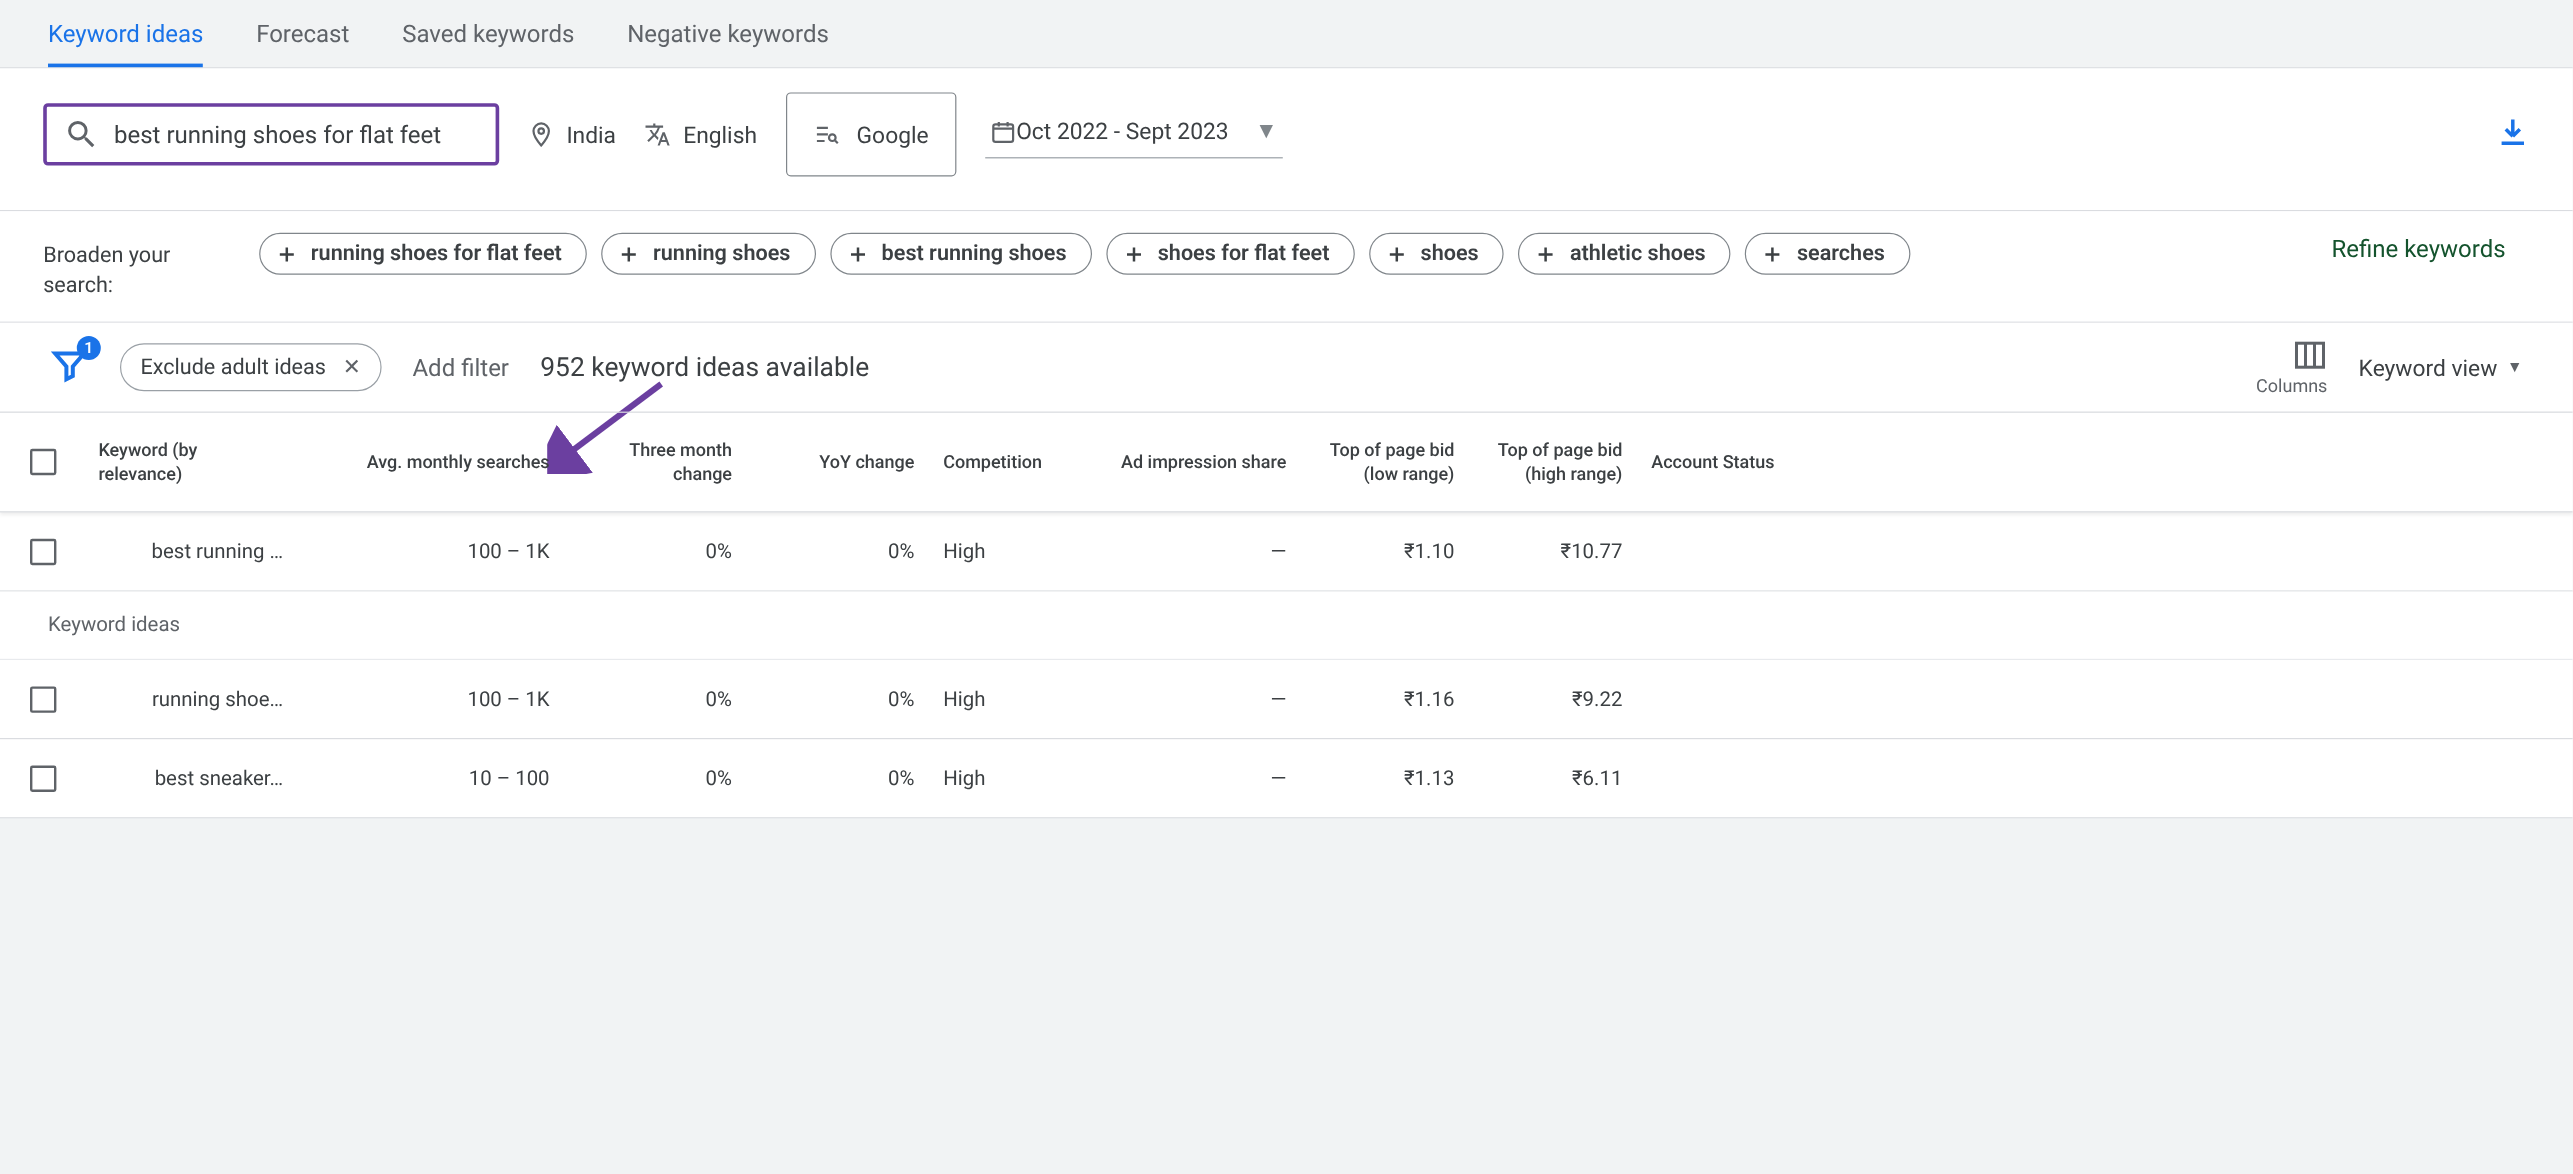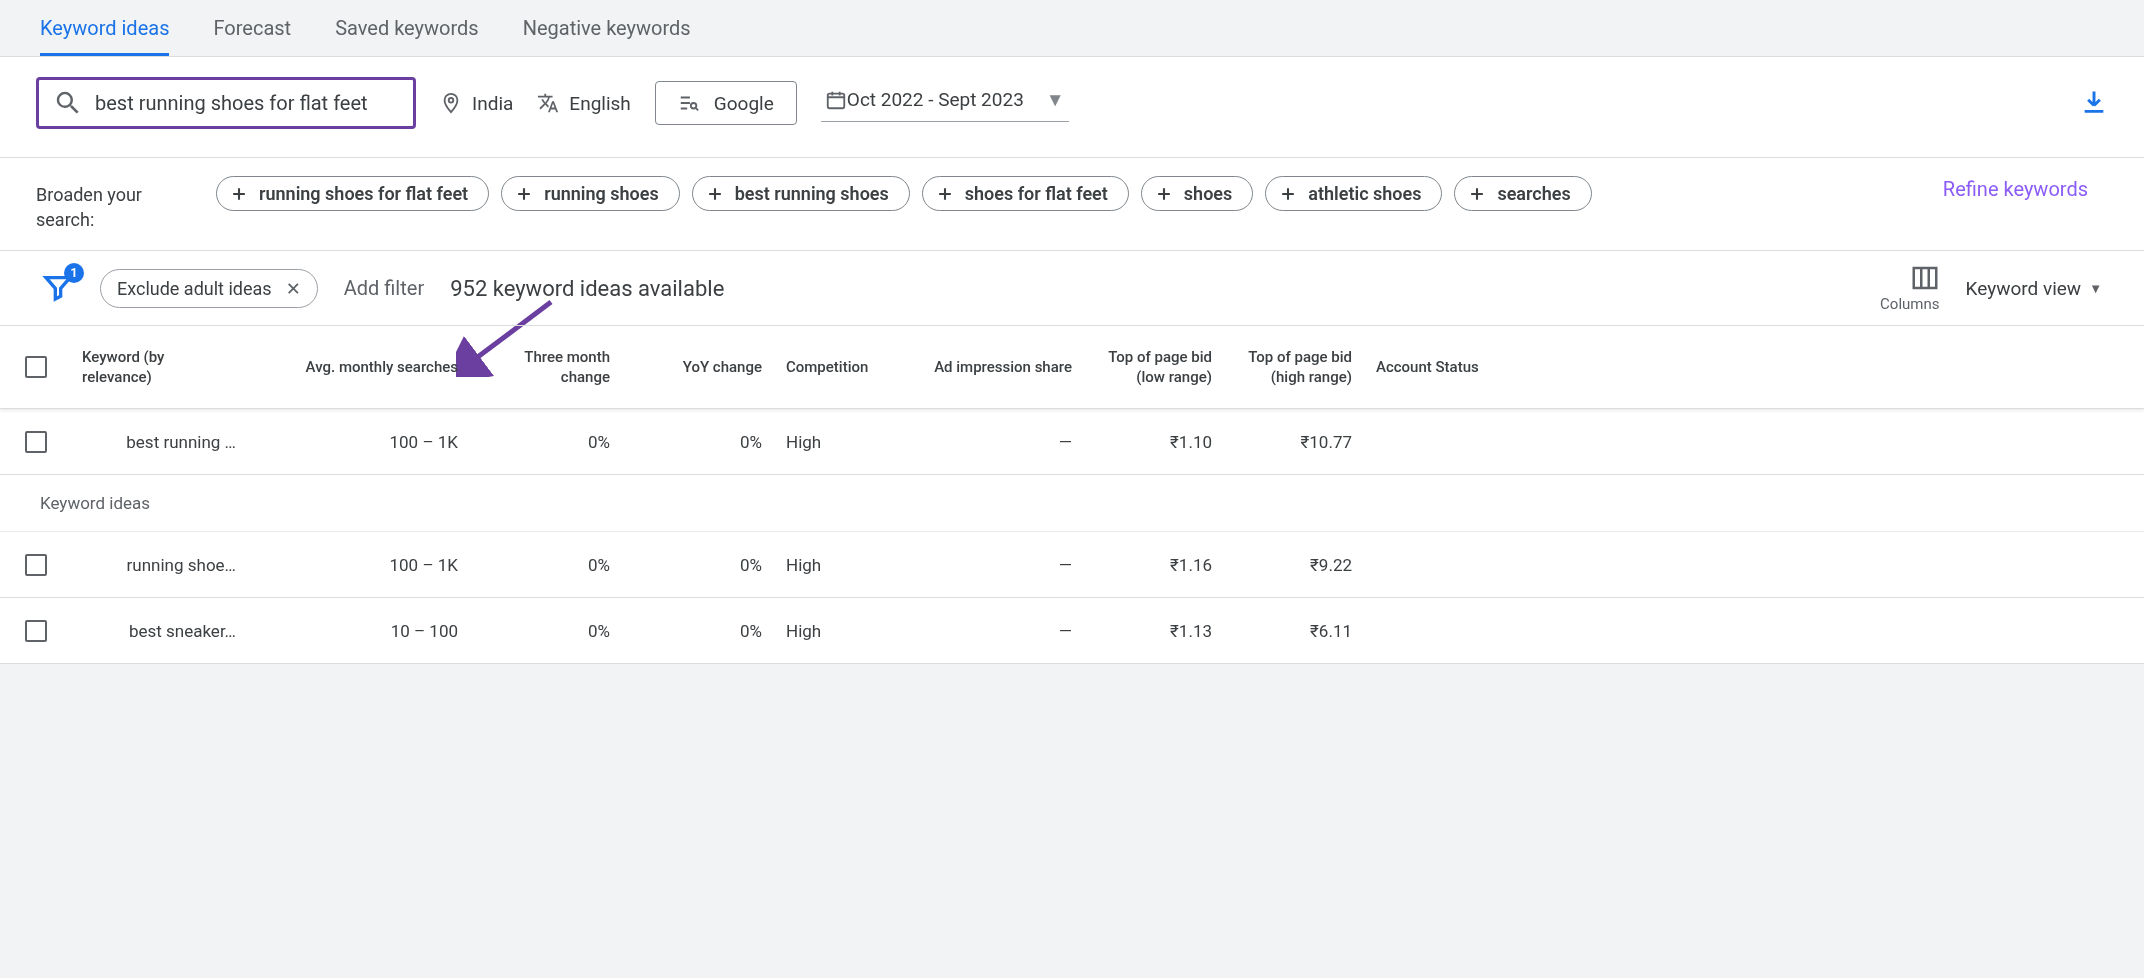--- a/index.html
+++ b/index.html
@@ -11,33 +11,33 @@
   .tab { padding: 16px 0 13px; font-size: 20px; color: #5f6368; cursor: pointer; border-bottom: 3px solid transparent; }
   .tab.active { color: #1a73e8; border-bottom-color: #1a73e8; }
 
   
   .controls { background: #fff; display: flex; align-items: center; gap: 24px; padding: 20px 36px 28px; border-bottom: 1px solid #dadce0; }
   .search-box { display: flex; align-items: center; border: 3px solid #6b3fa0; border-radius: 4px; padding: 8px 14px; width: 380px; height: 52px; }
   .search-box svg { width: 30px; height: 30px; color: #5f6368; margin-right: 12px; }
   .search-box span { font-size: 20px; color: #3c4043; }
   .pill-control { display: flex; align-items: center; gap: 10px; font-size: 19px; color: #3c4043; cursor: pointer; }
   .pill-control svg { width: 22px; height: 22px; color: #5f6368; }
-  .bordered-pill { border: 1px solid #80868b; border-radius: 4px; padding: 12px 22px; height: 44px; display: flex; align-items: center; gap: 14px; }
+  .bordered-pill { border: 1px solid #80868b; border-radius: 4px; padding: 12px 22px; height: 70px; display: flex; align-items: center; gap: 14px; }
   .date-control { display: flex; align-items: flex-end; border-bottom: 1px solid #9aa0a6; padding: 4px 4px 10px; font-size: 19px; }
   .date-control .chev { color: #80868b; margin-left: 22px; }
   .download { margin-left: auto; color: #1a73e8; cursor: pointer; }
   .download svg { width: 28px; height: 28px; }
 
   
   .broaden { background: #fff; display: flex; align-items: flex-start; gap: 40px; padding: 18px 36px; border-bottom: 1px solid #dadce0; }
   .broaden-label { width: 140px; font-size: 18px; color: #3c4043; line-height: 1.4; padding-top: 6px;}
   .chips { display: flex; flex-wrap: wrap; gap: 12px; flex: 1; }
   .chip { display: flex; align-items: center; gap: 10px; border: 1px solid #80868b; border-radius: 22px; padding: 6px 20px 6px 12px; font-size: 18px; font-weight: 600; cursor: pointer; }
   .chip svg { width: 20px; height: 20px; }
-  .refine { color: #8b5cf6; font-size: 20px; text-align: left; cursor: pointer; padding-right: 20px; line-height: 1.35; }
+  .refine { color: #14532d; font-size: 20px; text-align: left; cursor: pointer; padding-right: 20px; line-height: 1.35; }
 
   
   .filterbar { background: #fff; display: flex; align-items: center; gap: 26px; padding: 12px 42px; position: relative; }
   .funnel { position: relative; color: #1a73e8; }
   .funnel svg { width: 32px; height: 32px; }
   .badge { position: absolute; top: -8px; right: -10px; background: #1a73e8; color: #fff; width: 20px; height: 20px; border-radius: 50%; font-size: 13px; display: flex; align-items: center; justify-content: center; font-weight: 600; }
   .filter-chip { display: flex; align-items: center; gap: 14px; border: 1px solid #9aa0a6; border-radius: 22px; padding: 8px 16px; font-size: 18px; cursor: pointer; }
   .filter-chip .x { font-size: 18px; color: #5f6368; }
   .add-filter { font-size: 20px; color: #5f6368; cursor: pointer; }
   .ideas-count { font-size: 22px; color: #3c4043; }

